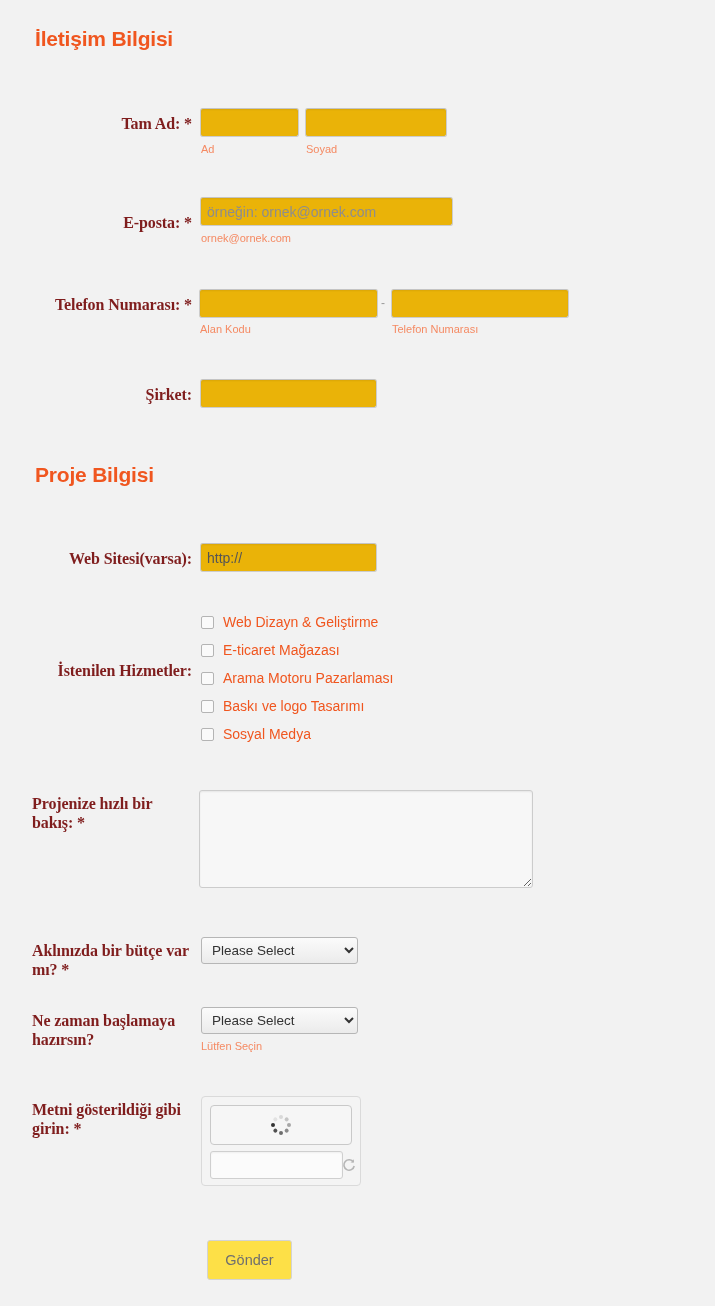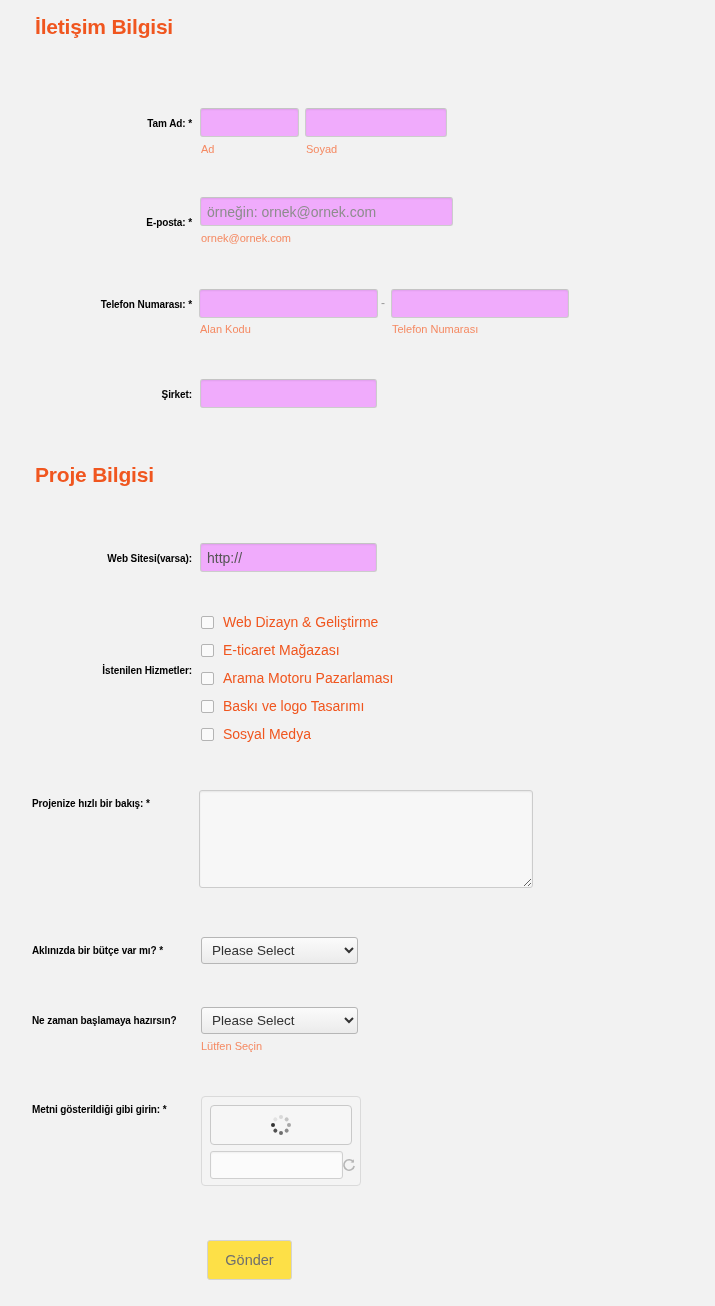--- a/index.html
+++ b/index.html
@@ -24,54 +24,55 @@
   
   .section-heading {
     position: absolute;
     left: 35px;
     color: #f0561f;
     font-size: 21px;
     font-weight: bold;
     letter-spacing: -0.2px;
     white-space: nowrap;
   }
-  #heading-contact { top: 15px; }
+  #heading-contact { top: 27px; }
   #heading-project { top: 463px; }
 
   
   .row {
     position: absolute;
     left: 0;
     width: 715px;
   }
   .label {
     position: absolute;
     left: 0;
     width: 192px;
     text-align: right;
-    color: #000000;
-    font-size: 10px;
+    color: #7f1d1d;
+    font-size: 16px;
     font-weight: bold;
     line-height: 19px;
     letter-spacing: -0.1px;
+    font-family: Liberation Serif, serif;
   }
   .sublabel {
     position: absolute;
     color: #f58a63;
     font-size: 11px;
     font-weight: normal;
     line-height: 14px;
     white-space: nowrap;
   }
 
   
   .tf {
     position: absolute;
     box-sizing: border-box;
-    background: #f0abfc;
+    background: #eab308;
     border: 1px solid #ccc;
     border-top-color: #c4c4c4;
     border-radius: 3px;
     height: 29px;
     font-family: "Liberation Sans", "DejaVu Sans", sans-serif;
     font-size: 14px;
     color: #555;
     padding: 3px 6px;
     box-shadow: inset 0 1px 2px rgba(0,0,0,0.07);
     outline: none;

